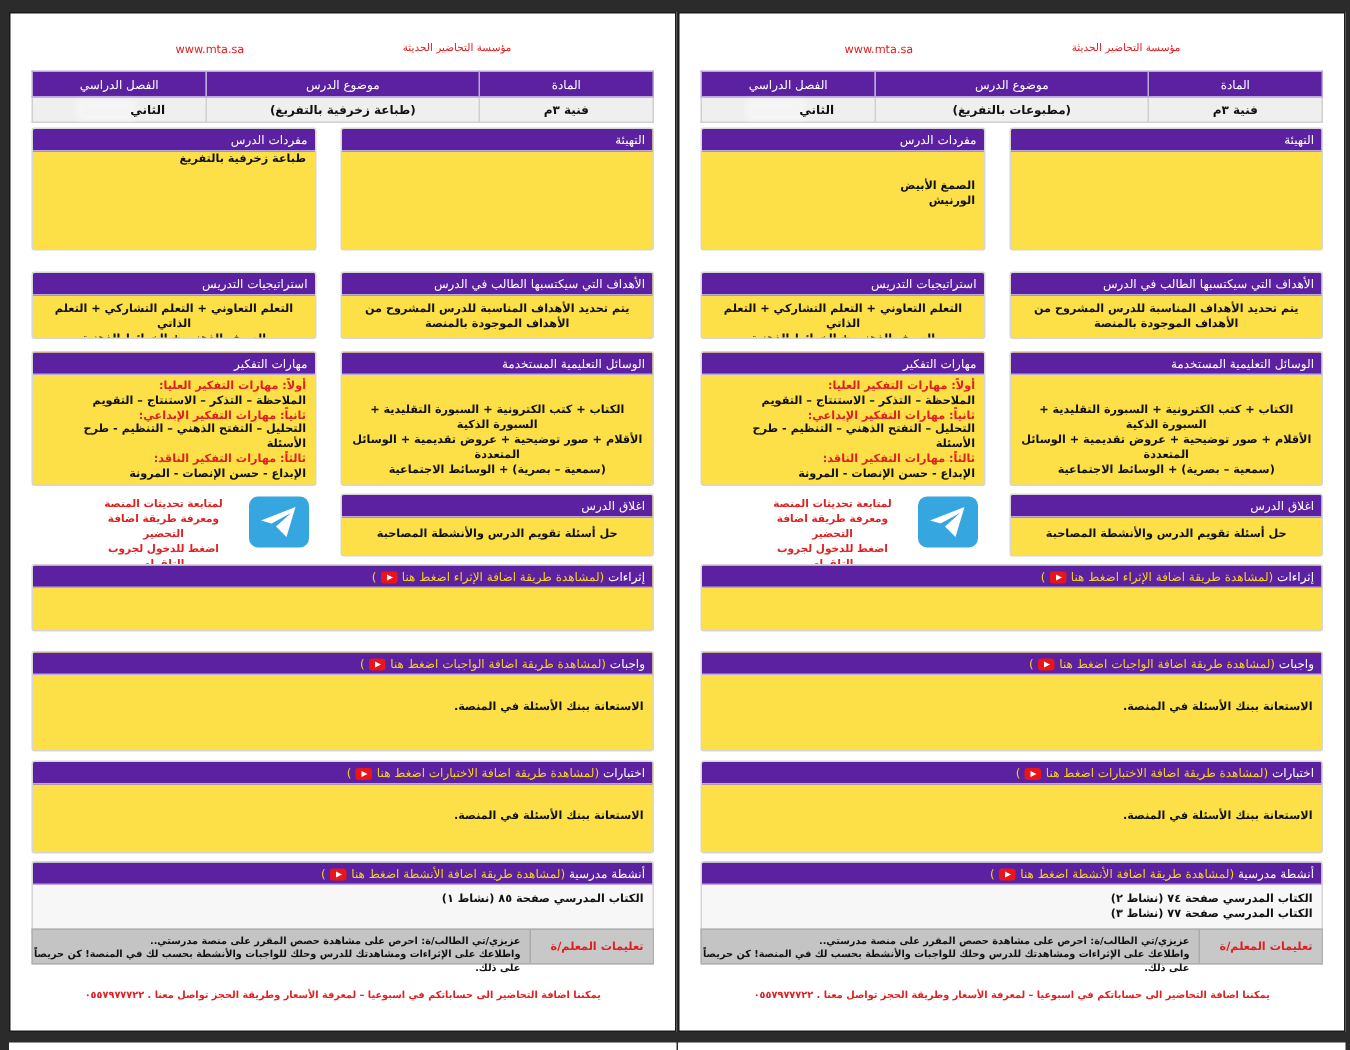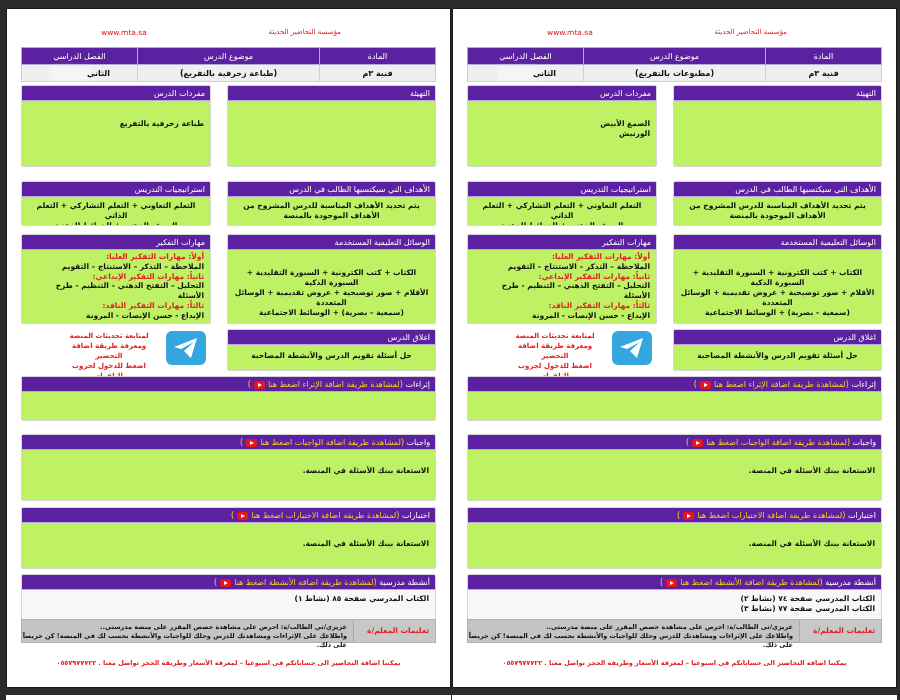--- a/index.html
+++ b/index.html
@@ -6,28 +6,28 @@
   html, body { width: 900px; height: 700px; overflow: hidden; }
   body { background: #2b2b2b; font-family: "DejaVu Sans", sans-serif; position: relative; }
   .page { position: absolute; top: 8px; width: 445px; height: 680px; background: #fff; border: 1px solid #1a1a1a; direction: rtl; }
   .page.left { left: 6px; }
   .page.right { left: 452px; }
   .next-row { position: absolute; top: 695px; height: 10px; background: #fff; width: 445px; }
   .next-row.left { left: 6px; } .next-row.right { left: 452px; }
 
   .topline { position: absolute; top: 19px; left: 14px; right: 14px; height: 12px; font-size: 7px; color: #e02020; }
   .topline .org { position: absolute; right: 95px; top: 0; }
-  .topline .url { position: absolute; left: 80px; top: 0; direction: ltr; font-size: 7.5px; }
+  .topline .url { position: absolute; left: 96px; top: 0; direction: ltr; font-size: 7.5px; }
 
   table.info { position: absolute; top: 38px; left: 14px; width: 415px; border-collapse: collapse; font-size: 8px; }
   table.info th { background: #5b21a0; color: #fff; font-weight: normal; height: 17px; border: 1px solid #bba7dc; text-align: center; margin-left: 16px; }
   table.info td { background: #efefef; color: #111; font-weight: bold; height: 17px; border: 1px solid #d0d0d0; text-align: center; }
   .blur { display: inline-block; width: 32px; height: 7px; background: #f4f4f4; box-shadow: 0 0 4px 3px #f7f7f7; vertical-align: middle; margin-left: 6px; }
 
-  .box { position: absolute; background: #bef264; border: 1px solid #d6d6d6; border-radius: 2px; overflow: hidden; }
+  .box { position: absolute; background: #fde047; border: 1px solid #d6d6d6; border-radius: 2px; overflow: hidden; }
   .box .hdr { background: #5b21a0; color: #fff; font-size: 8px; height: 15px; line-height: 15px; padding: 0 5px; border-bottom: 1px solid #bba7dc; white-space: nowrap; }
   .box .body { font-size: 7.5px; color: #111; font-weight: bold; line-height: 10px; padding: 4px 6px; }
   .center { text-align: center; }
   .red { color: #e02020; }
   .yel { color: #f5d21c; }
   .yt { display: inline-block; width: 11px; height: 8px; background: #e8161b; border-radius: 2px; vertical-align: middle; position: relative; margin: 0 3px; }
   .yt::after { content: ""; position: absolute; left: 4px; top: 2px; border-left: 4px solid #fff; border-top: 2px solid transparent; border-bottom: 2px solid transparent; }
 
   .tg { position: absolute; width: 40px; height: 34px; border-radius: 6px; background: #35a6df; }
   .tg svg { position: absolute; left: 6px; top: 5px; }
@@ -172,21 +172,21 @@
       <td><span>الثاني</span><span class="blur"></span></td>
     </tr>
   </tbody>
     </table>
 
   <div class="box" style="top:76px; right:14px; width:209px; height:82px;">
     <div class="hdr">التهيئة</div>
   </div>
   <div class="box" style="top:76px; left:14px; width:190px; height:82px;">
     <div class="hdr">مفردات الدرس</div>
-    <div class="body" style="padding-top:18px;">
+    <div class="body" style="padding-top:0;">
         <div>طباعة زخرفية بالتفريغ</div>
       </div>
   </div>
 
   <div class="box" style="top:172px; right:14px; width:209px; height:45px;">
     <div class="hdr">الأهداف التي سيكتسبها الطالب في الدرس</div>
     <div class="body center">يتم تحديد الأهداف المناسبة للدرس المشروح من الأهداف الموجودة بالمنصة</div>
   </div>
   <div class="box" style="top:172px; left:14px; width:190px; height:45px;">
     <div class="hdr">استراتيجيات التدريس</div>

